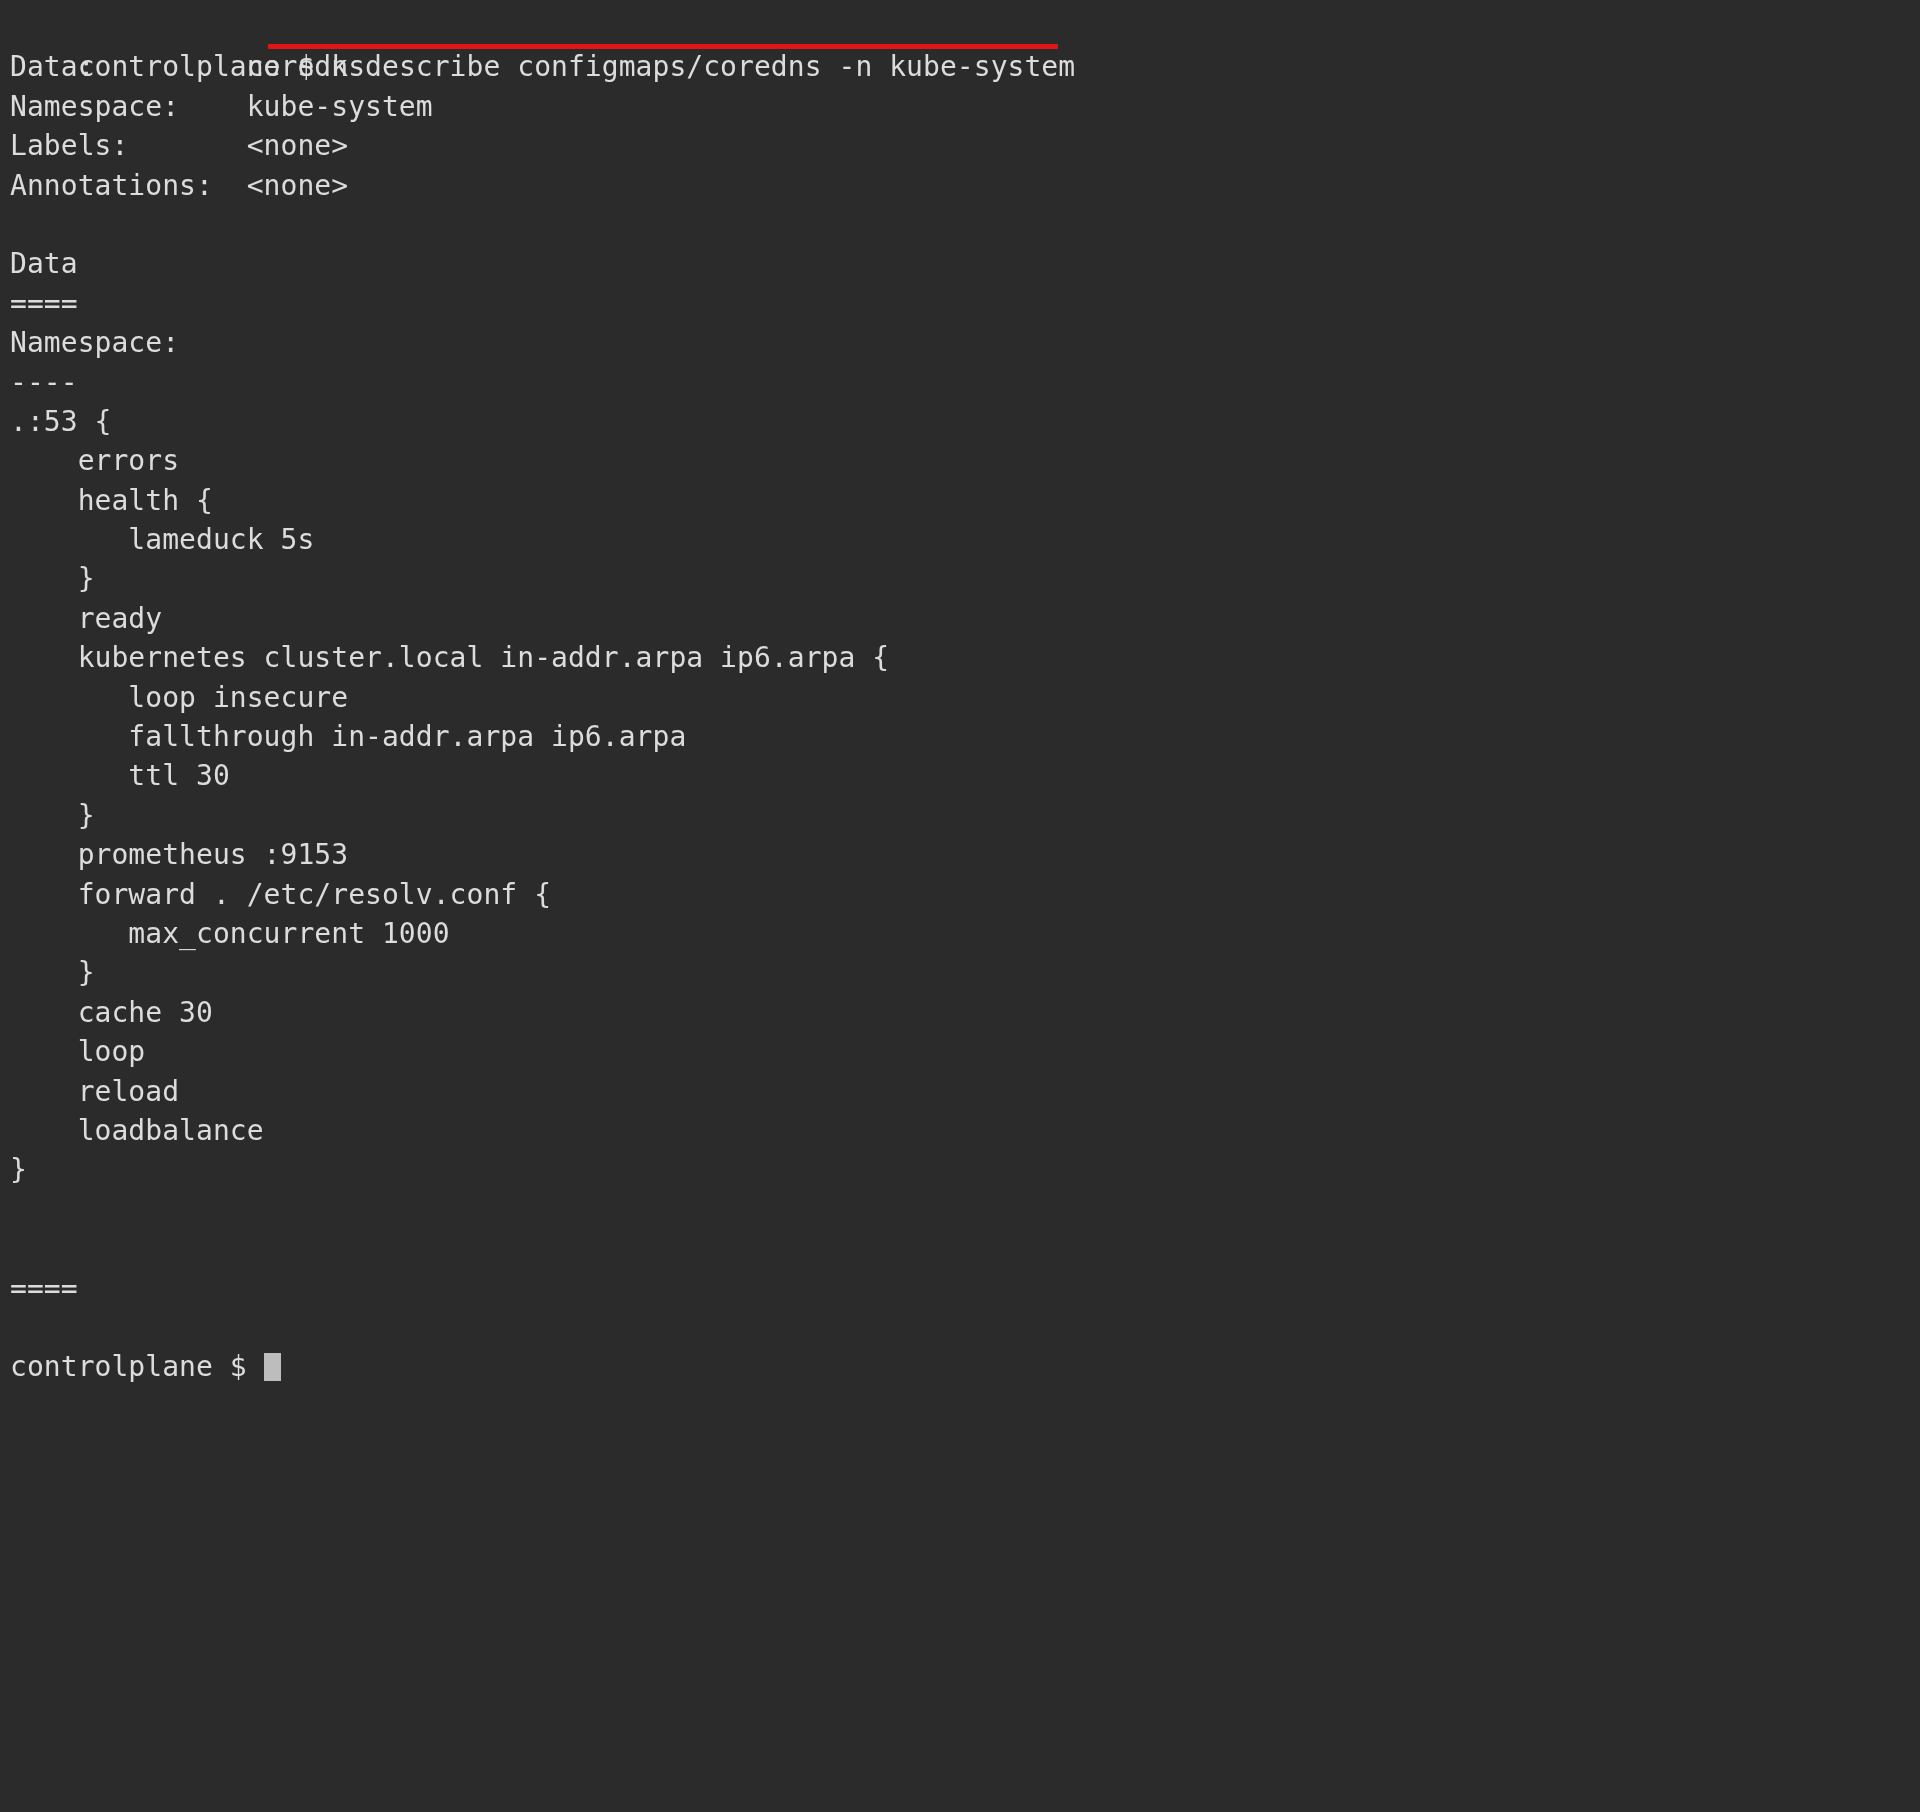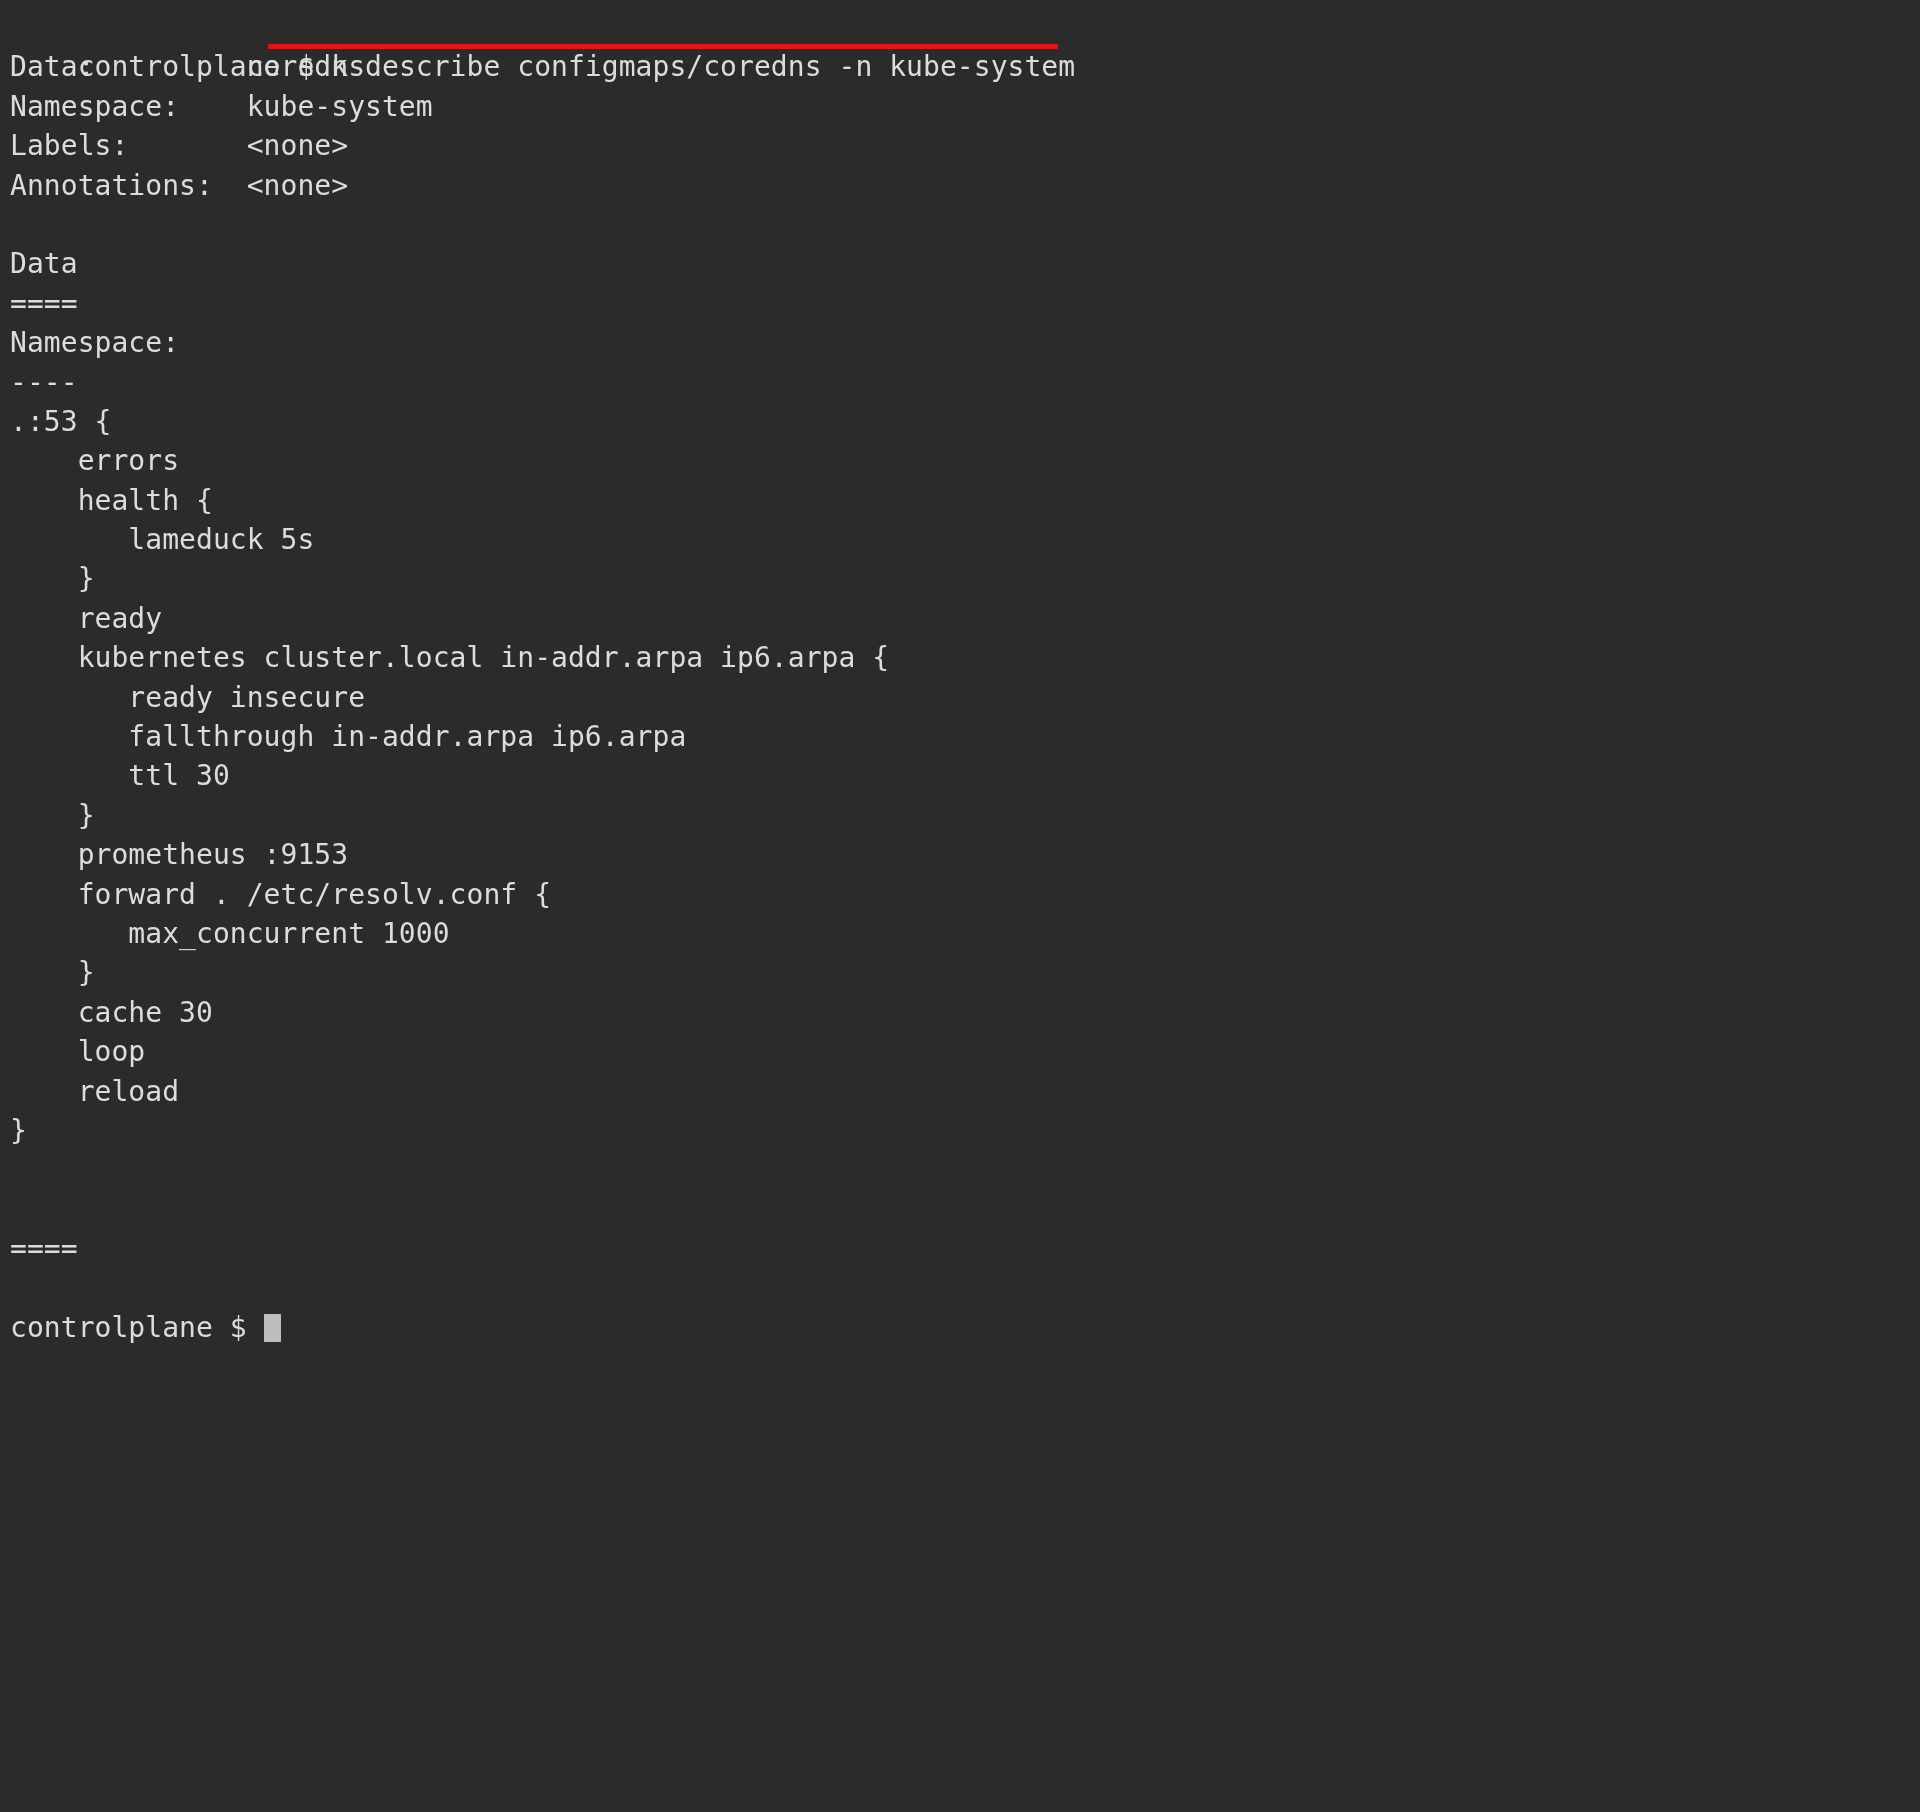--- a/index.html
+++ b/index.html
@@ -75,31 +75,32 @@
   <div class="term-line">====</div>
   <div class="term-line">Namespace:</div>
   <div class="term-line">----</div>
   <div class="term-line">.:53 {</div>
   <div class="term-line">    errors</div>
   <div class="term-line">    health {</div>
   <div class="term-line">       lameduck 5s</div>
   <div class="term-line">    }</div>
   <div class="term-line">    ready</div>
   <div class="term-line">    kubernetes cluster.local in-addr.arpa ip6.arpa {</div>
-  <div class="term-line">       ready insecure</div>
+  <div class="term-line">       loop insecure</div>
   <div class="term-line">       fallthrough in-addr.arpa ip6.arpa</div>
   <div class="term-line">       ttl 30</div>
   <div class="term-line">    }</div>
   <div class="term-line">    prometheus :9153</div>
   <div class="term-line">    forward . /etc/resolv.conf {</div>
   <div class="term-line">       max_concurrent 1000</div>
   <div class="term-line">    }</div>
   <div class="term-line">    cache 30</div>
   <div class="term-line">    loop</div>
   <div class="term-line">    reload</div>
+  <div class="term-line">    loadbalance</div>
   <div class="term-line">}</div>
   <div class="term-line blank"></div>
   <div class="term-line blank"></div>
   <div class="term-line">====</div>
   <div class="term-line blank"></div>
 
   <div class="term-line"><span>controlplane $ </span><span class="cursor-block"></span></div>
 
 </div>
 

